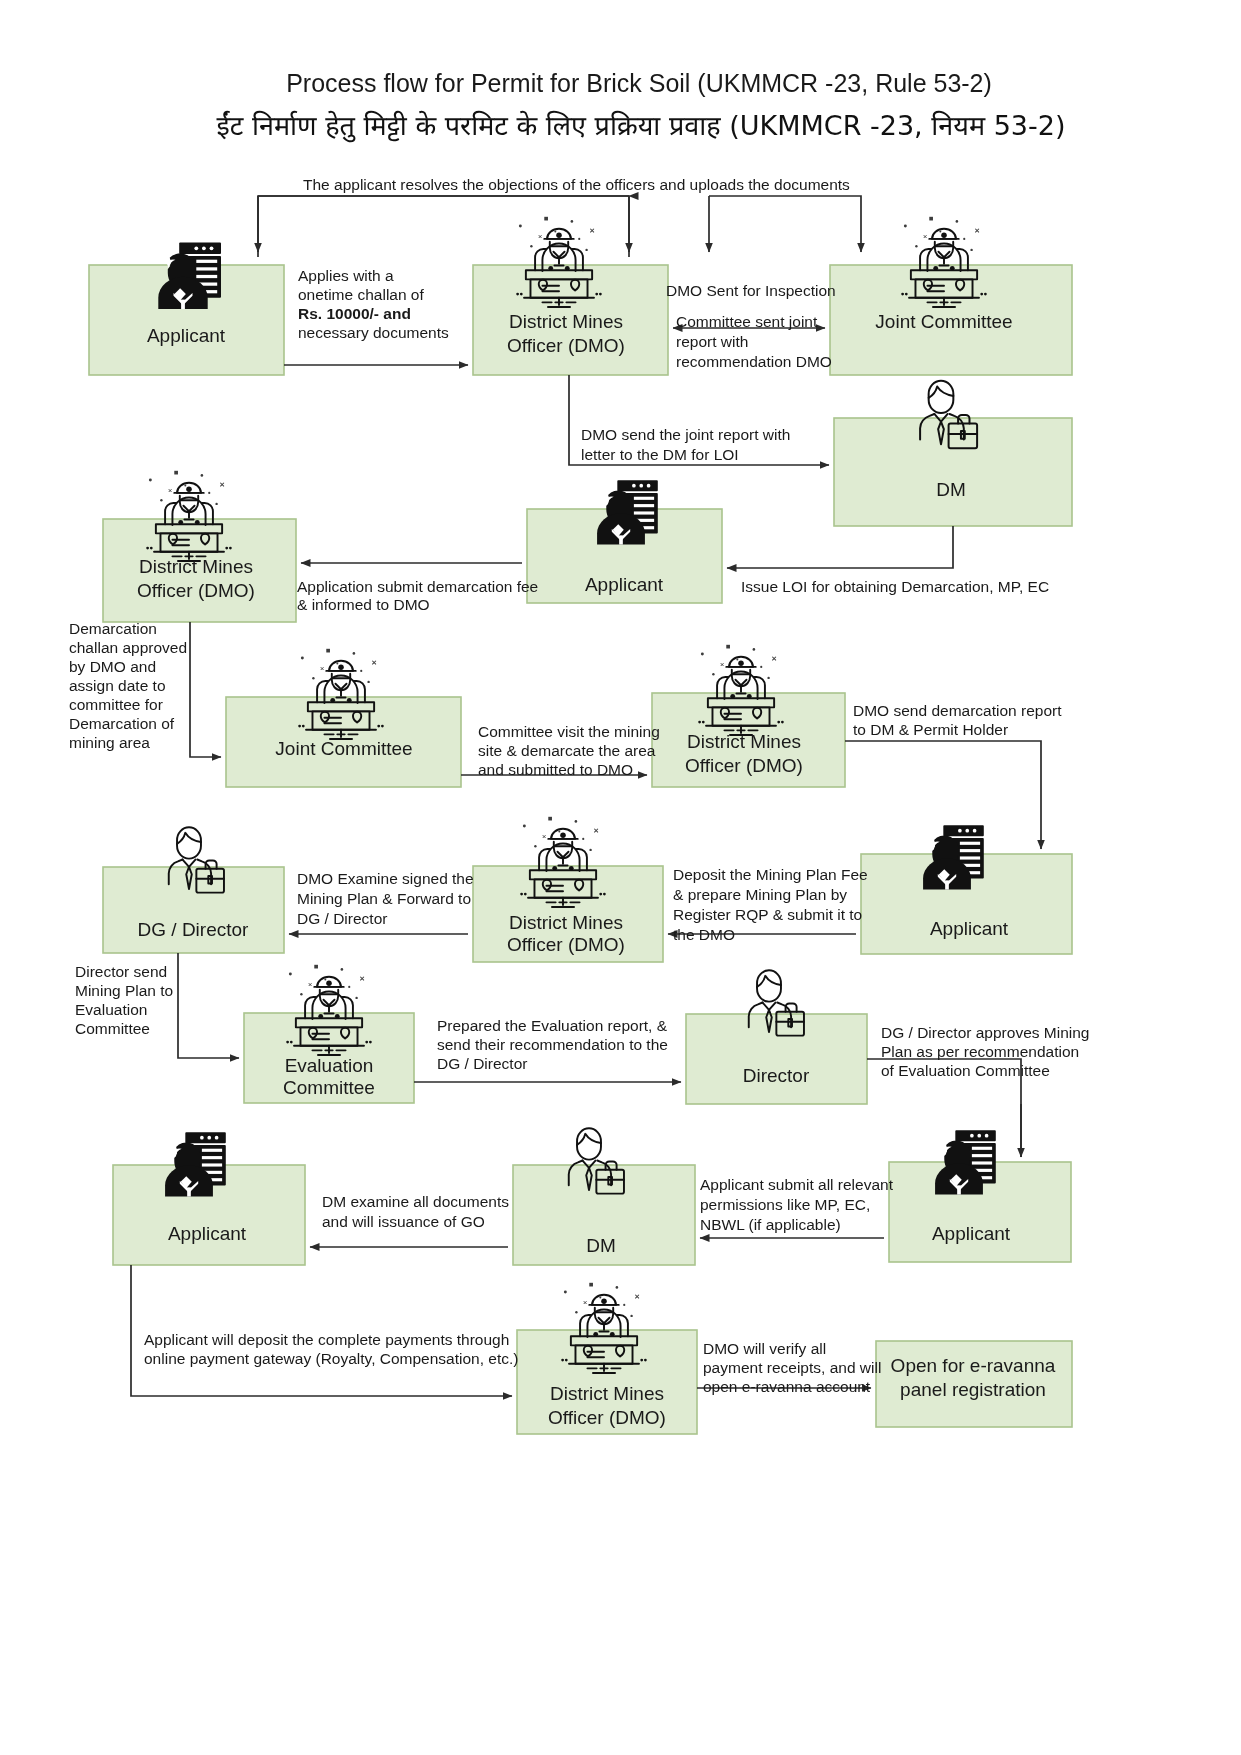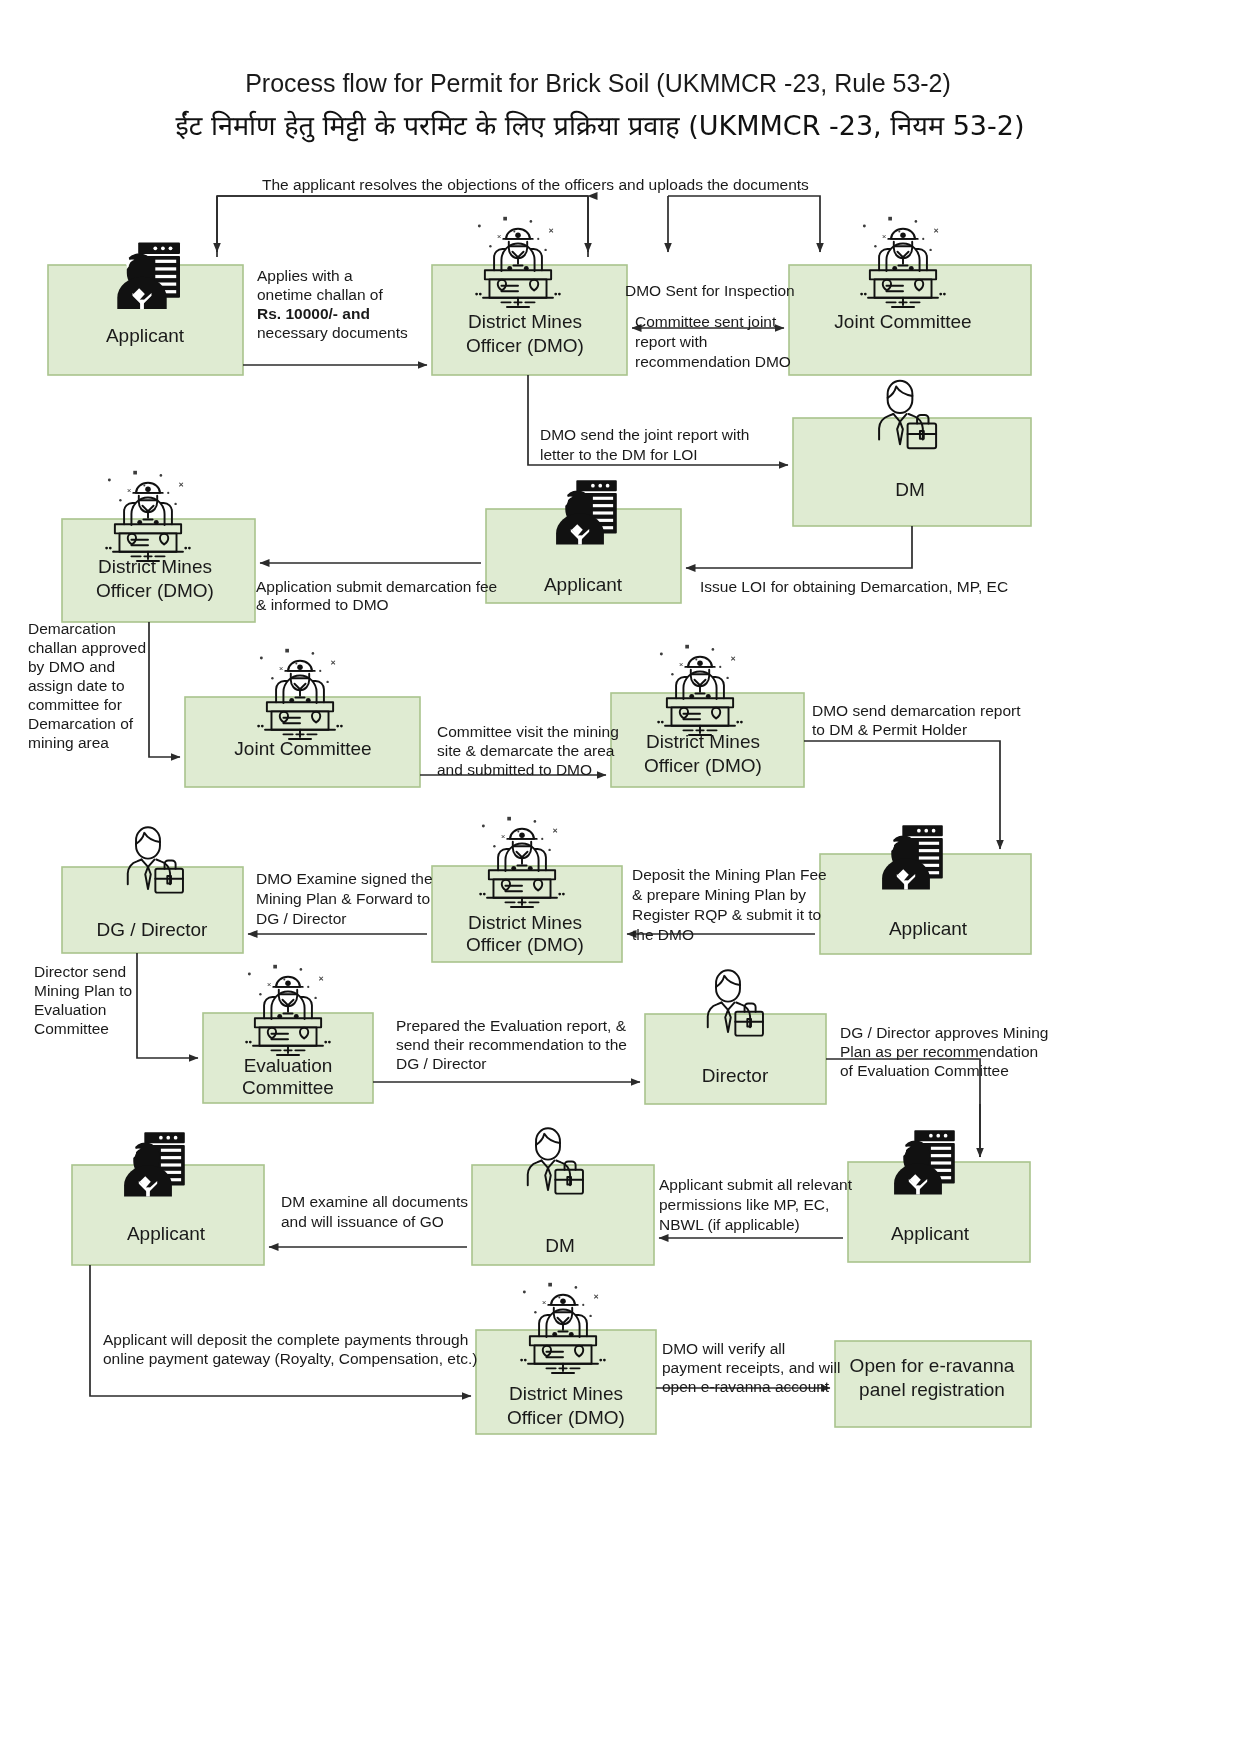--- a/index.html
+++ b/index.html
@@ -11,20 +11,21 @@
     width: 1241px;
     height: 1755px;
     font-family: "Liberation Sans", sans-serif;
     color: #1a1a1a;
     position: relative;
     overflow: hidden;
   }
   #chart-root {
     position: absolute;
     inset: 0;
+    margin-left: 41px;
   }
   svg#flow {
     position: absolute;
     top: 0;
     left: 0;
     width: 1241px;
     height: 1755px;
   }
   .title-en {
     font-size: 25px;

